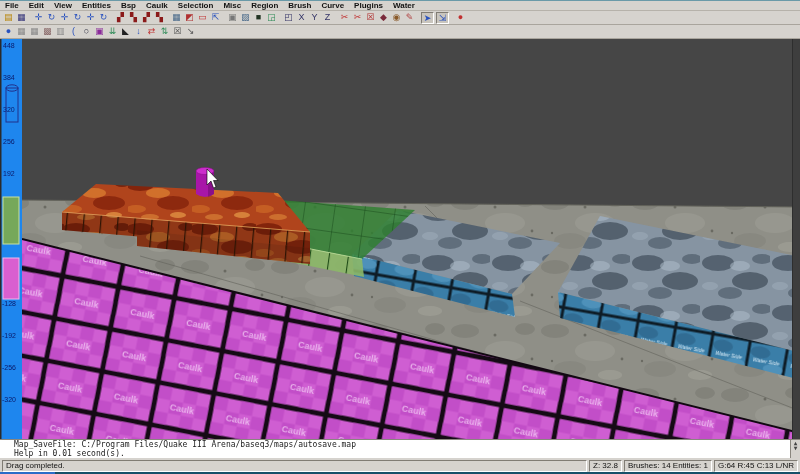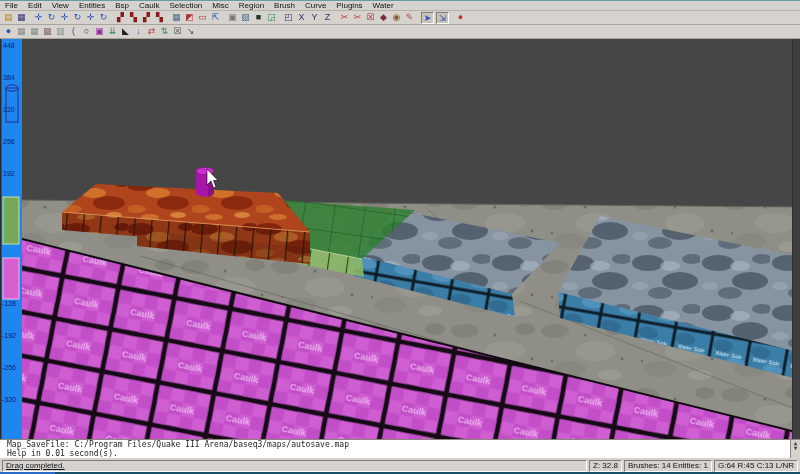--- a/index.html
+++ b/index.html
@@ -2,43 +2,43 @@
 <html><head>
 <meta charset="utf-8">
 <style>
   html,body{margin:0;padding:0;}
   #app{position:relative;width:800px;height:474px;overflow:hidden;background:#d6d3ce;
        font-family:"Liberation Sans",sans-serif;-webkit-font-smoothing:none;}
   
   #topedge{height:1px;background:#6a9aa8;}
   #menubar{height:9px;display:flex;align-items:center;gap:10px;padding-left:5px;
            font-size:8px;line-height:9px;color:#111;border-bottom:1px solid #b6b2aa;background:#d6d3ce;}
-  .menu-item{cursor:default;white-space:nowrap;}
+  .menu-item{cursor:default;white-space:nowrap;font-weight:bold;}
   .toolbar{height:13px;display:flex;align-items:center;padding-left:3px;background:#d6d3ce;
            border-bottom:1px solid #a9a59d;}
   .tbtn{display:inline-block;width:11px;height:11px;line-height:11px;font-size:9px;text-align:center;
         margin-right:2px;overflow:hidden;}
   .tbtn.gap{margin-left:4px;}
   .tbtn.pressed{background:#c9c5bd;border:1px solid;border-color:#807c74 #ffffff #ffffff #807c74;
         width:11px;height:10px;line-height:10px;}
   
   #main{display:flex;height:400px;}
   #zruler{width:22px;height:400px;display:block;}
   #view3d{width:778px;height:400px;display:block;}
   
   #console{height:18px;background:#ffffff;border-top:1px solid #8a867e;position:relative;
            font-family:"DejaVu Sans Mono",monospace;font-size:8px;line-height:9px;color:#222;
-           padding:0 10px 0 7px;overflow:hidden;}
+           padding:0 10px 0 14px;overflow:hidden;}
   #conscroll{position:absolute;right:0;top:0;width:9px;height:18px;background:#d6d3ce;
              border-left:1px solid #8a867e;font-size:6px;line-height:5px;text-align:center;color:#444;}
   #statusbar{height:13px;display:flex;align-items:center;gap:2px;padding:1px 2px 0 2px;
              font-size:8px;line-height:10px;color:#111;background:#d6d3ce;}
   .spanel{border:1px solid;border-color:#807c74 #ffffff #ffffff #807c74;height:10px;
           padding:0 3px;white-space:nowrap;overflow:hidden;}
-  #status-msg{flex:1;text-decoration:underline;}
+  #status-msg{flex:1;}
   #bottomstrip{height:5px;background:#175068;position:relative;}
   #bottomstrip .seg{position:absolute;left:0;top:0;width:55px;height:5px;background:#2a6cc8;}
   text{user-select:none;}
 </style>
 </head>
 <body>
 
 <div id="app">
 
   <div id="topedge"></div>

